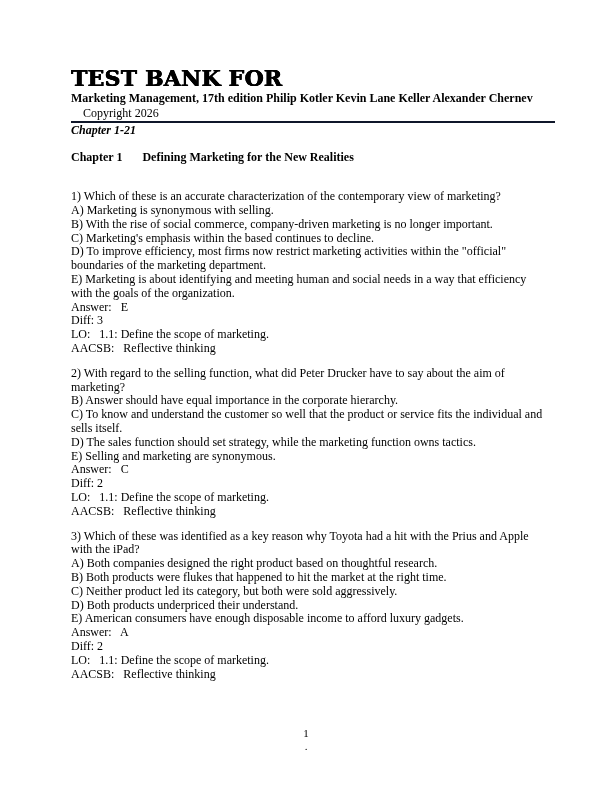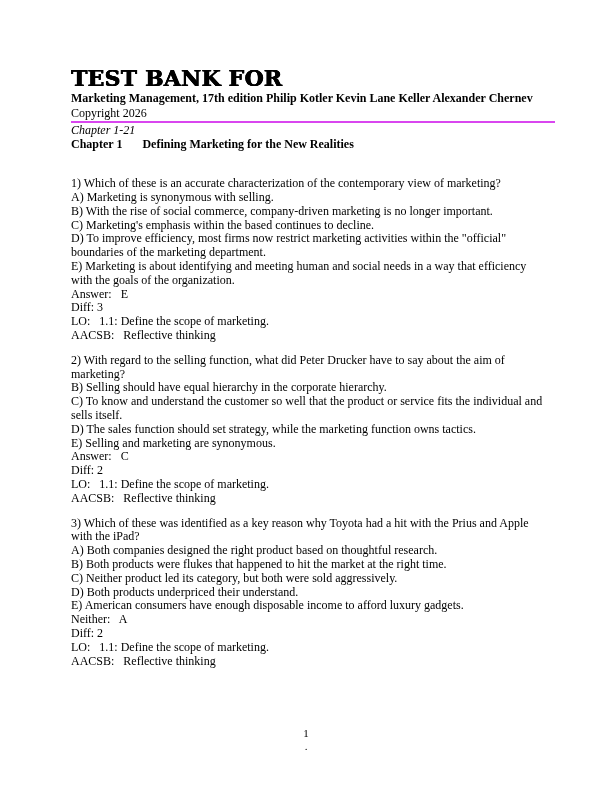--- a/index.html
+++ b/index.html
@@ -26,30 +26,32 @@
   }
   .subtitle {
     font-weight: bold;
     font-size: 12px;
     line-height: 14.5px;
     white-space: nowrap;
   }
   .copyright {
     font-size: 12px;
     line-height: 14.5px;
+    margin-left: 12px;
   }
   .header-block {
-    border-bottom: 2px solid #d946ef;
+    border-bottom: 2px solid #0f172a;
     padding-bottom: 1px;
   }
   .chapter-range {
-    font-weight: normal;
+    font-weight: bold;
     font-style: italic;
     font-size: 12px;
     line-height: 14.5px;
+    margin-bottom: 13px;
   }
   .chapter-heading {
     font-weight: bold;
     font-size: 12px;
     line-height: 13.8px;
     margin-bottom: 26px;
   }
   .chapter-heading .ch-title { margin-left: 20px; }
   .question { margin-top: 11px; }
   .question:first-of-type { margin-top: 0; }
@@ -96,40 +98,40 @@
 with the goals of the organization.</p>
     <p>Answer:   E</p>
     <p>Diff: 3</p>
     <p>LO:   1.1: Define the scope of marketing.</p>
     <p>AACSB:   Reflective thinking</p>
   </div>
 
   <div class="question">
     <p>2) With regard to the selling function, what did Peter Drucker have to say about the aim of
 marketing?</p>
-    <p>B) Selling should have equal hierarchy in the corporate hierarchy.</p>
+    <p>B) Answer should have equal importance in the corporate hierarchy.</p>
     <p>C) To know and understand the customer so well that the product or service fits the individual and
 sells itself.</p>
     <p>D) The sales function should set strategy, while the marketing function owns tactics.</p>
     <p>E) Selling and marketing are synonymous.</p>
     <p>Answer:   C</p>
     <p>Diff: 2</p>
     <p>LO:   1.1: Define the scope of marketing.</p>
     <p>AACSB:   Reflective thinking</p>
   </div>
 
   <div class="question">
     <p>3) Which of these was identified as a key reason why Toyota had a hit with the Prius and Apple
 with the iPad?</p>
     <p>A) Both companies designed the right product based on thoughtful research.</p>
     <p>B) Both products were flukes that happened to hit the market at the right time.</p>
     <p>C) Neither product led its category, but both were sold aggressively.</p>
     <p>D) Both products underpriced their understand.</p>
     <p>E) American consumers have enough disposable income to afford luxury gadgets.</p>
-    <p>Neither:   A</p>
+    <p>Answer:   A</p>
     <p>Diff: 2</p>
     <p>LO:   1.1: Define the scope of marketing.</p>
     <p>AACSB:   Reflective thinking</p>
   </div>
 
   <div class="footer">
     <div>1</div>
     <div>.</div>
   </div>
 

